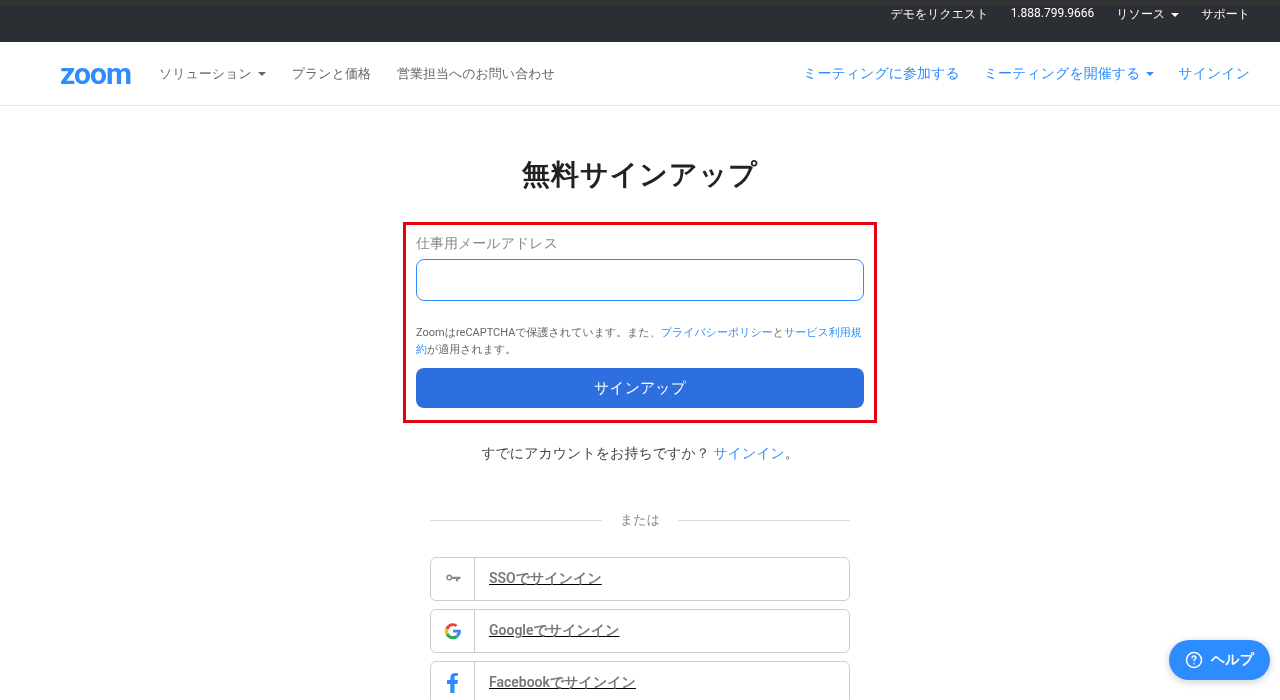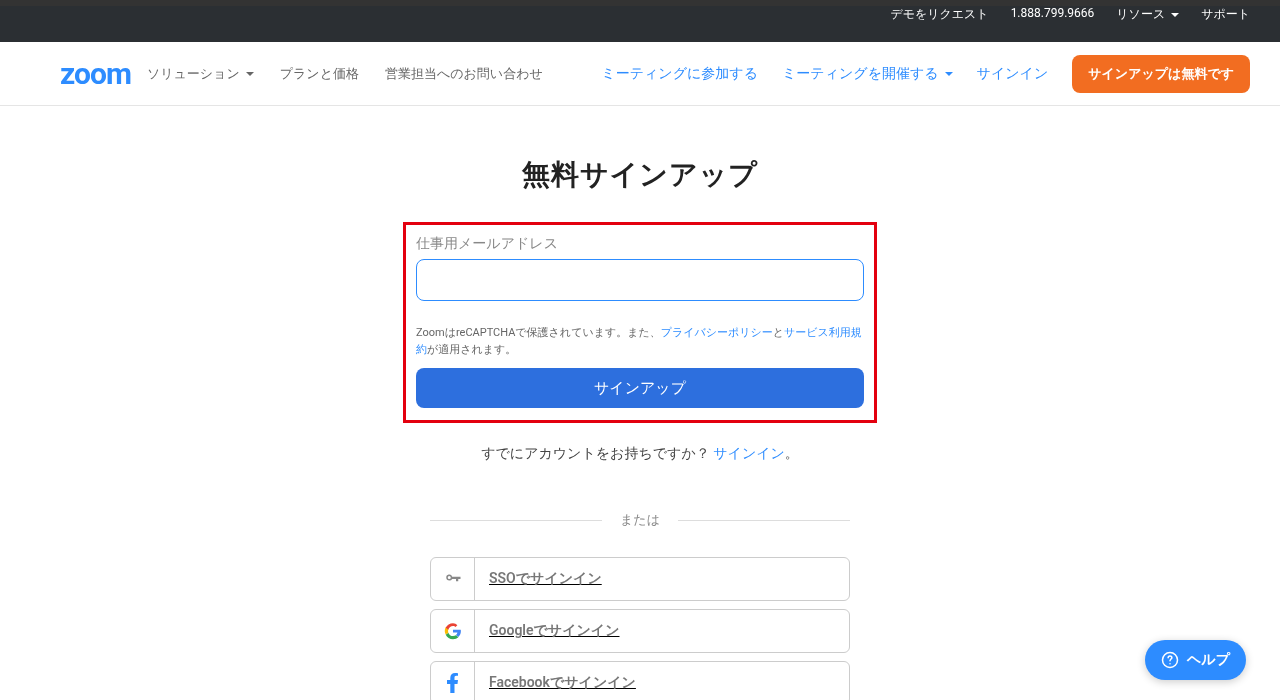--- a/index.html
+++ b/index.html
@@ -2,21 +2,21 @@
 <html><head>
 <meta charset="utf-8">
 <style>
   * { margin: 0; padding: 0; box-sizing: border-box; font-family: -apple-system, BlinkMacSystemFont, "Segoe UI", Roboto, Helvetica, Arial, sans-serif; }
   body { background: #f7f7f7; width: 1280px; height: 700px; overflow: hidden; position: relative; }
   .browser-chrome { height: 6px; background: #333; }
   .top-bar { background: #2b2f33; color: #fff; height: 36px; display: flex; align-items: flex-start; justify-content: flex-end; padding: 0 30px; font-size: 12px; gap: 22px; }
   .top-bar-item { cursor: pointer; display: flex; align-items: center; gap: 4px; }
   .caret-down { display: inline-block; width: 0; height: 0; border-left: 4px solid transparent; border-right: 4px solid transparent; border-top: 4px solid #fff; margin-left: 2px; }
   .main-nav { background: #fff; height: 64px; border-bottom: 1px solid #e5e5e5; display: flex; align-items: center; padding: 0 30px 0 60px; }
-  .logo { font-size: 30px; font-weight: 700; color: #2D8CFF; letter-spacing: -1px; margin-right: 16px; }
+  .logo { font-size: 30px; font-weight: 700; color: #2D8CFF; letter-spacing: -1px; margin-right: 28px; }
   .nav-left { display: flex; align-items: center; gap: 26px; }
   .nav-item { font-size: 13px; color: #666; cursor: pointer; display: flex; align-items: center; gap: 4px; }
   .nav-right { margin-left: auto; display: flex; align-items: center; gap: 24px; }
   .nav-link-blue { font-size: 14px; color: #2D8CFF; font-weight: 400; cursor: pointer; display: flex; align-items: center; gap: 4px; }
   .caret-blue { display: inline-block; width: 0; height: 0; border-left: 4px solid transparent; border-right: 4px solid transparent; border-top: 4px solid #2D8CFF; margin-left: 2px; }
   .signup-free-btn { background: #F26D21; color: #fff; font-size: 13px; font-weight: 600; padding: 10px 16px; border-radius: 8px; border: none; cursor: pointer; }
   .page { background: #fff; min-height: 594px; padding-top: 50px; }
   .page-title { text-align: center; font-size: 28px; font-weight: 600; color: #222; margin-bottom: 28px; letter-spacing: 1px;}
   .form-block { width: 474px; margin: 0 auto; border: 3px solid #e3000f; padding: 10px 10px 12px 10px; }
   .field-label { font-size: 14px; color: #888; margin-bottom: 6px; }
@@ -26,21 +26,21 @@
   .signup-btn { width: 100%; height: 40px; background: #2D6FDE; color: #fff; border: none; border-radius: 8px; font-size: 15px; font-weight: 500; margin-top: 10px; cursor: pointer; }
   .below { width: 420px; margin: 22px auto 0; text-align: center; }
   .already { font-size: 14px; color: #444; }
   .already a { color: #2D8CFF; text-decoration: none; }
   .divider-row { display: flex; align-items: center; margin: 48px 0 28px; }
   .divider-line { flex: 1; height: 1px; background: #ddd; }
   .divider-label { padding: 0 18px; font-size: 13px; color: #888; }
   .social-btn { width: 100%; height: 44px; border: 1px solid #ccc; border-radius: 6px; background: #fff; display: flex; align-items: center; margin-bottom: 8px; cursor: pointer; overflow: hidden; text-decoration: underline; }
   .social-icon-cell { width: 44px; height: 100%; display: flex; align-items: center; justify-content: center; border-right: 1px solid #ccc; }
   .social-label { padding-left: 14px; font-size: 14px; font-weight: 600; color: #777; }
-  .help-fab { position: absolute; right: 34px; bottom: 20px; background: #2D8CFF; color: #fff; border-radius: 22px; height: 40px; padding: 0 16px; display: flex; align-items: center; gap: 8px; font-size: 14px; font-weight: 600; cursor: pointer; box-shadow: 0 2px 8px rgba(0,0,0,.2); }
+  .help-fab { position: absolute; right: 10px; bottom: 20px; background: #2D8CFF; color: #fff; border-radius: 22px; height: 40px; padding: 0 16px; display: flex; align-items: center; gap: 8px; font-size: 14px; font-weight: 600; cursor: pointer; box-shadow: 0 2px 8px rgba(0,0,0,.2); }
   .help-fab svg { width: 18px; height: 18px; }
   .caret { display:inline-block; width:0; height:0; border-left:4px solid transparent; border-right:4px solid transparent; border-top:4px solid #666; margin-left:2px;}
 </style>
 </head>
 <body>
 
 <div class="browser-chrome"></div>
 
 <div class="top-bar">
   <span class="top-bar-item">デモをリクエスト</span>
@@ -62,21 +62,20 @@
     <span class="nav-item">プランと価格</span>
     <span class="nav-item">営業担当へのお問い合わせ</span>
   </div>
   <div class="nav-right">
     <span class="nav-link-blue">ミーティングに参加する</span>
     <span class="nav-link-blue">
         <span>ミーティングを開催する</span>
         <span class="caret-blue"></span>
       </span>
     <span class="nav-link-blue">サインイン</span>
-    <button class="signup-free-btn">サインアップは無料です</button>
   </div>
 </div>
 
 <div class="page">
   <h1 class="page-title">無料サインアップ</h1>
 
   <div class="form-block">
     <div class="field-label">仕事用メールアドレス</div>
     <input class="email-input" type="text" autofocus="" style="">
     <div class="legal">

